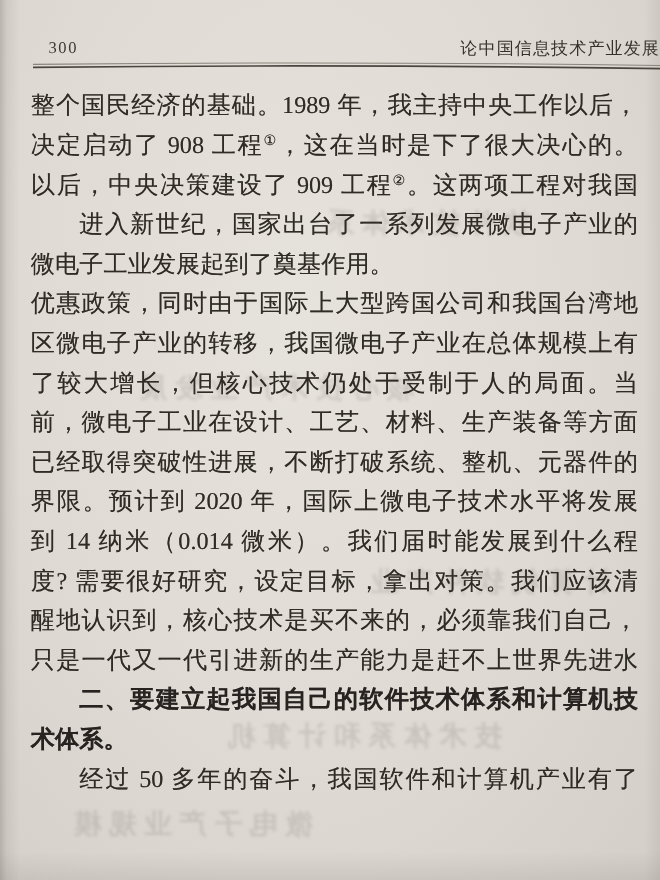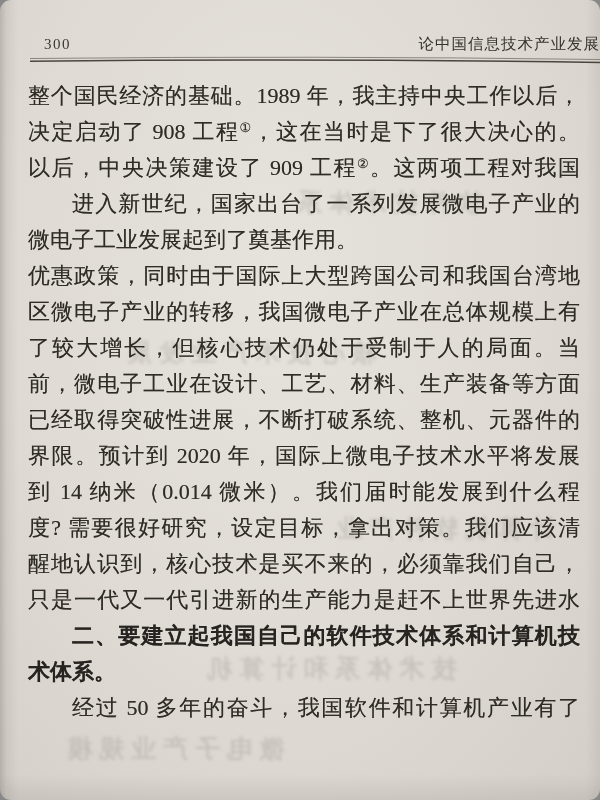--- a/index.html
+++ b/index.html
@@ -4,21 +4,20 @@
 <style>
   html,body{margin:0;padding:0;background:#888;}
   .page{
     position:relative;width:600px;height:800px;overflow:hidden;
     font-family:"Liberation Serif","DejaVu Serif",serif;
     background:
       linear-gradient(90deg, rgba(95,90,83,0.28) 0px, rgba(95,90,83,0.10) 6px, rgba(95,90,83,0) 18px),
       linear-gradient(270deg, rgba(95,90,83,0.10) 0px, rgba(95,90,83,0) 14px),
       linear-gradient(0deg, rgba(95,90,83,0.12) 0px, rgba(95,90,83,0) 26px),
       radial-gradient(ellipse at 45% 35%, #e6e3dc 0%, #dfdbd4 55%, #d3cfc8 100%);
-    border-radius: 11px;
   }
   .pagenum{
     position:absolute;left:44px;top:36px;
     font-size:15px;color:#3b3833;letter-spacing:1.5px;
   }
   .htitle{
     position:absolute;top:34px;left:0;width:100%;text-align:right;
     font-size:15.5px;color:#35322d;letter-spacing:1px;
   }
   .rule{position:absolute;left:30px;top:55px;width:570px;height:9px;}

